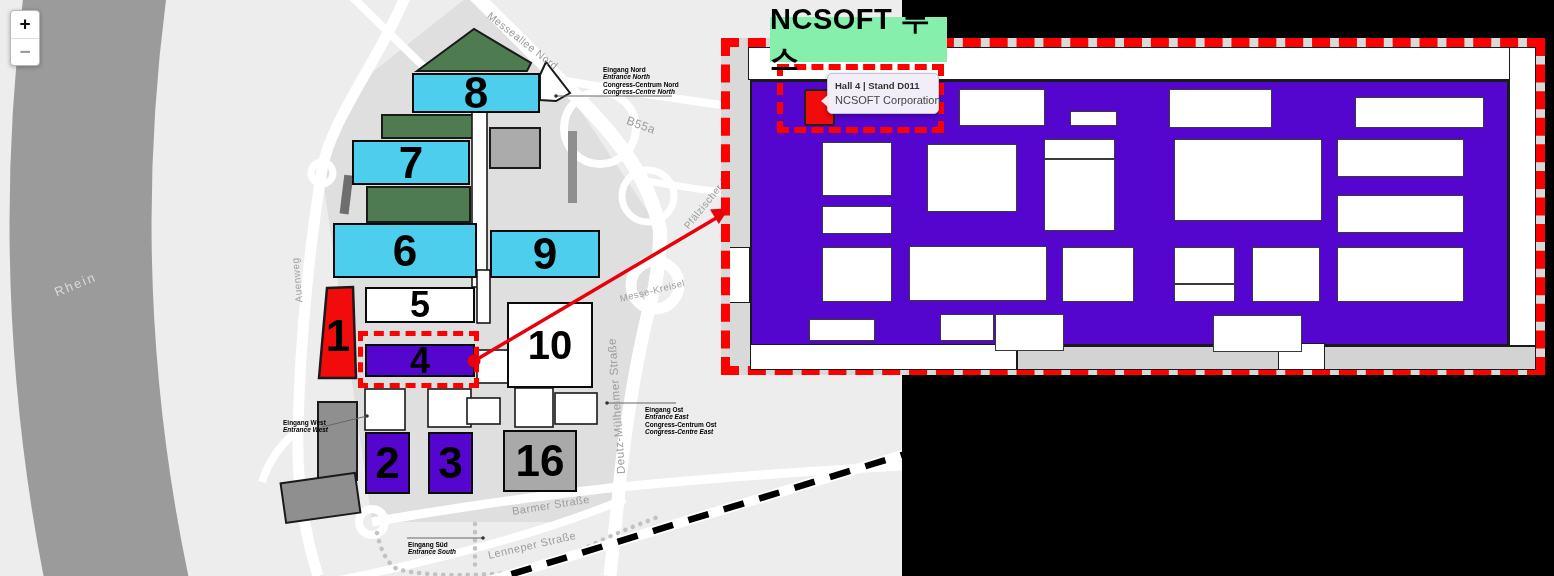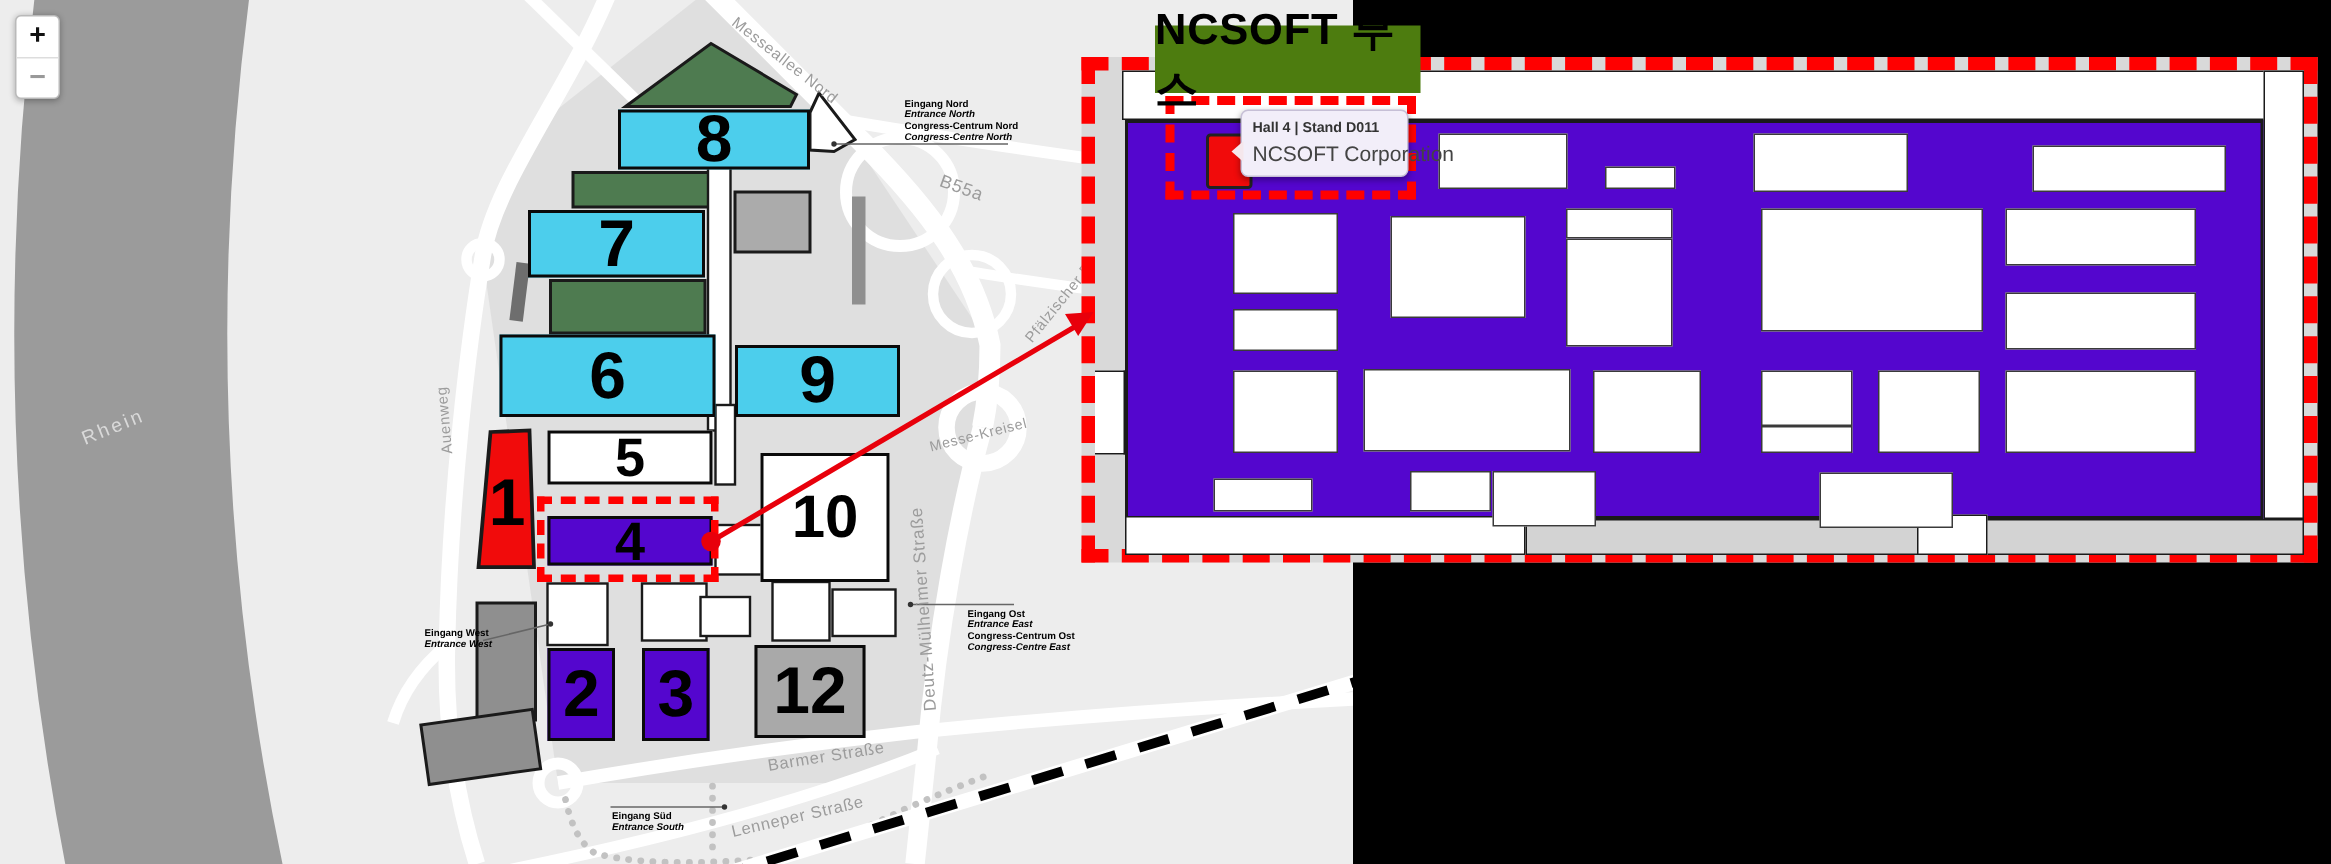--- a/index.html
+++ b/index.html
@@ -36,25 +36,25 @@
   #fp-leftbox{left:0;top:200px;width:20px;height:56px;background:#fff;border:1.5px solid #1a1a1a;border-left:none;}
   .booth{position:absolute;background:#fff;border:1.5px solid #3a3a3a;box-sizing:border-box;}
   #red-booth{position:absolute;border:2px solid #222;border-radius:3px;box-sizing:border-box;z-index:3;}
   
   #booth-box{position:absolute;left:777px;top:64px;width:167px;height:69px;border:6px dashed #FF0000;box-sizing:border-box;z-index:9;}
   
   #tooltip{position:absolute;left:827px;top:73px;width:112px;box-sizing:border-box;background:#F2EEF9;
            border:1px solid #C6BFD6;border-radius:5px;box-shadow:0 2px 4px rgba(0,0,0,.35);
            padding:6px 7px 7px;z-index:10;}
   #tooltip .tt-title{font-size:9.5px;font-weight:bold;color:#333;white-space:nowrap;}
-  #tooltip .tt-sub{font-size:14px;color:#444;margin-top:3px;white-space:nowrap;}
+  #tooltip .tt-sub{font-size:11px;color:#444;margin-top:3px;white-space:nowrap;}
   #tooltip .tt-pointer{position:absolute;left:-7px;top:20px;width:0;height:0;
            border-top:7px solid transparent;border-bottom:7px solid transparent;border-right:8px solid #F5E7EC;}
   
-  #callout{position:absolute;left:770px;top:17px;width:177px;height:45px;background:#4d7c0f;color:#000;
+  #callout{position:absolute;left:770px;top:17px;width:177px;height:45px;background:#86efac;color:#000;
            display:flex;align-items:center;justify-content:center;font-size:29px;font-weight:800;z-index:11;letter-spacing:.5px;}
 </style>
 </head>
 <body>
 
 <div id="app">
 
   <div id="map">
     <svg width="902" height="576" viewBox="0 0 902 576">
 
@@ -144,21 +144,21 @@
         <div class="hall" style="left: 507px; top: 302px; width: 86px; height: 86px; background: rgb(255, 255, 255); font-size: 40px;">
           <span class="hall-label">10</span>
         </div>
         <div class="hall" style="left: 365px; top: 432px; width: 45px; height: 62px; background: rgb(84, 6, 206); font-size: 44px;">
           <span class="hall-label">2</span>
         </div>
         <div class="hall" style="left: 428px; top: 432px; width: 45px; height: 62px; background: rgb(84, 6, 206); font-size: 44px;">
           <span class="hall-label">3</span>
         </div>
         <div class="hall" style="left: 503px; top: 430px; width: 74px; height: 62px; background: rgb(169, 169, 169); font-size: 44px;">
-          <span class="hall-label">12</span>
+          <span class="hall-label">16</span>
         </div>
       </div>
     <div id="streets">
         <div class="street" style="left: 489px; top: 8px; font-size: 10.5px; transform: rotate(38deg);">Messeallee Nord</div>
         <div class="street" style="left: 627px; top: 113px; font-size: 12px; transform: rotate(20deg);">B55a</div>
         <div class="street" style="left: 620px; top: 293px; font-size: 9.5px; transform: rotate(-14deg);">Messe-Kreisel</div>
         <div class="street" style="left: 621px; top: 468px; font-size: 11.5px; transform: rotate(-94deg);">Deutz-Mülheimer Straße</div>
         <div class="street" style="left: 512px; top: 505px; font-size: 11px; transform: rotate(-9deg);">Barmer Straße</div>
         <div class="street" style="left: 488px; top: 549px; font-size: 11px; transform: rotate(-13deg);">Lenneper Straße</div>
         <div class="street" style="left: 299px; top: 297px; font-size: 10px; transform: rotate(-95deg);">Auenweg</div>

